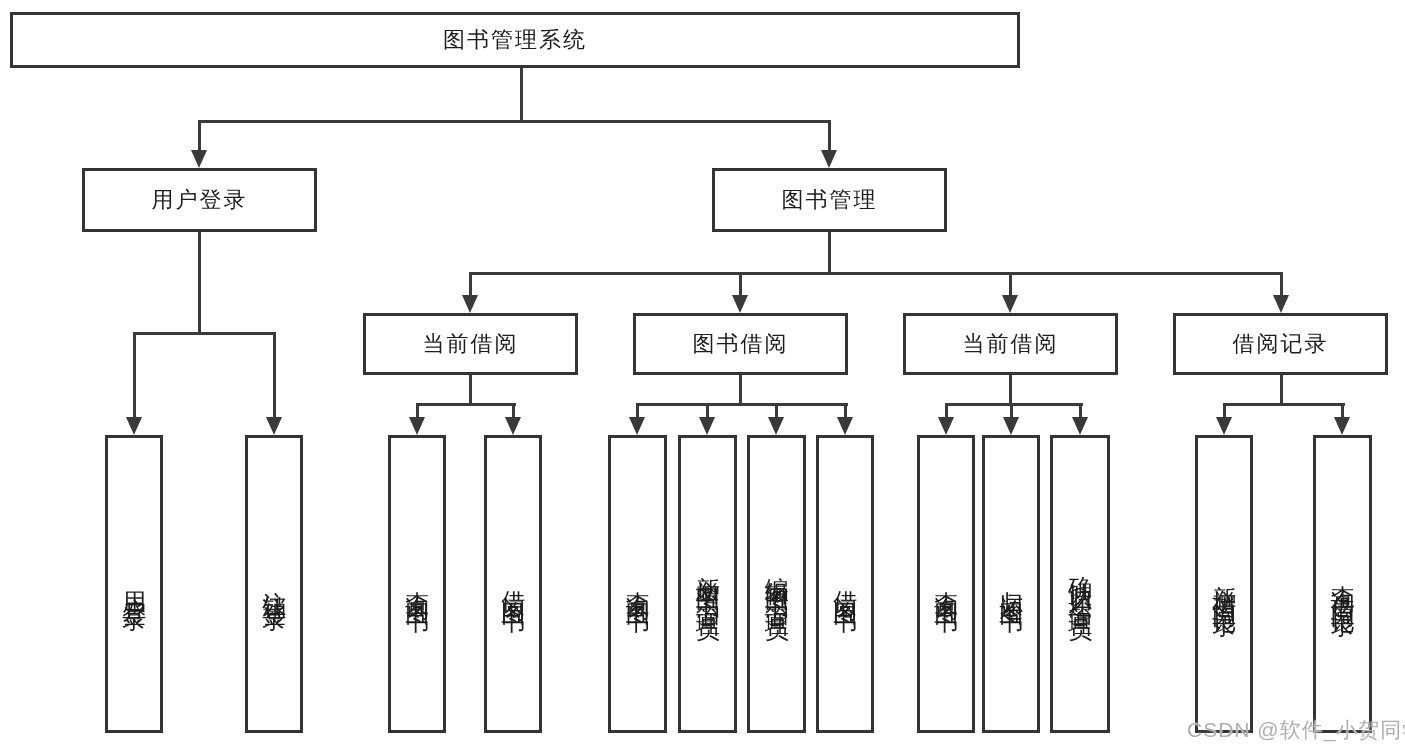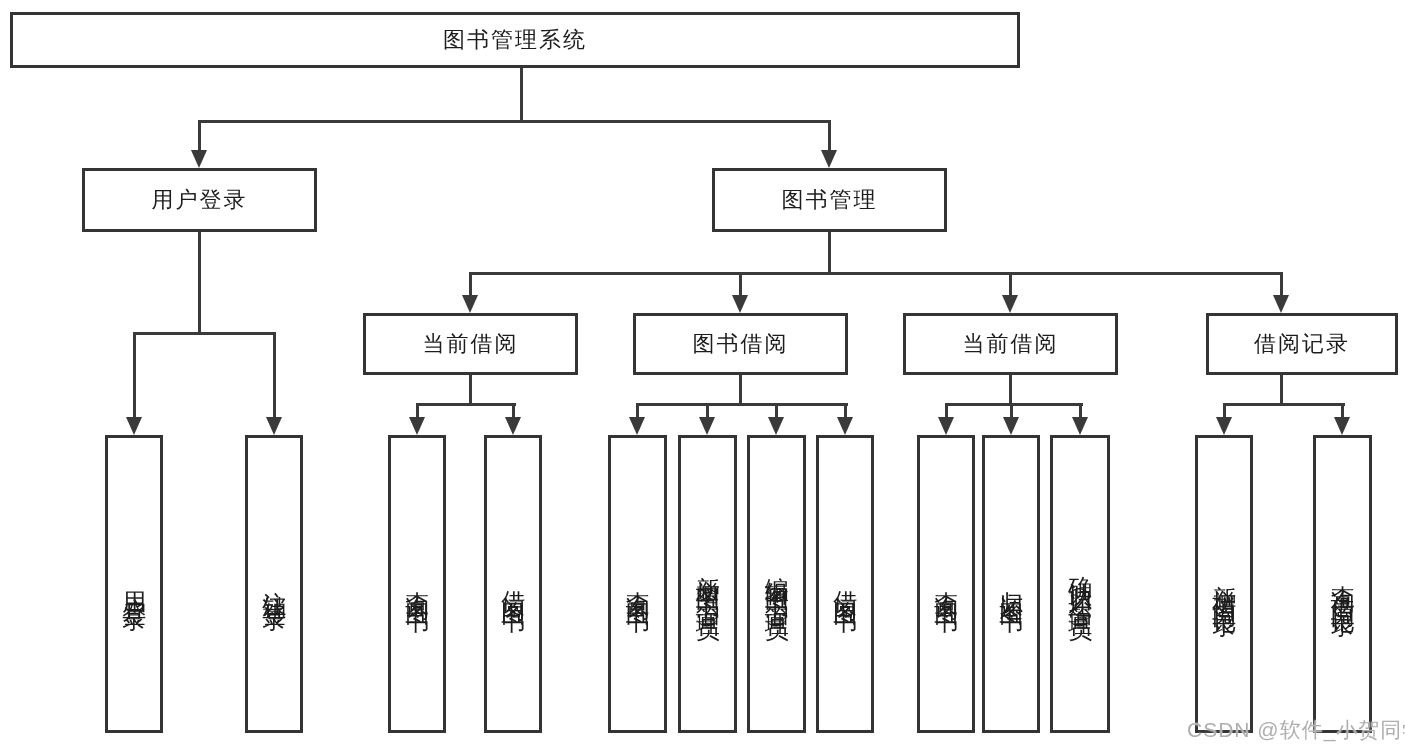--- a/index.html
+++ b/index.html
@@ -118,21 +118,21 @@
   </div>
 
   <div class="box h" style="left:10px; top:12px; width:1010px; height:56px;">图书管理系统</div>
 
   <div class="box h" style="left:82px; top:168px; width:235px; height:64px;">用户登录</div>
   <div class="box h" style="left:712px; top:168px; width:235px; height:64px;">图书管理</div>
 
   <div class="box h" style="left:363px; top:313px; width:215px; height:62px;">当前借阅</div>
   <div class="box h" style="left:633px; top:313px; width:215px; height:62px;">图书借阅</div>
   <div class="box h" style="left:903px; top:313px; width:215px; height:62px;">当前借阅</div>
-  <div class="box h" style="left:1173px; top:313px; width:192px; height:62px;margin-left:33px;">借阅记录</div>
+  <div class="box h" style="left:1173px; top:313px; width:215px; height:62px;">借阅记录</div>
 
   <div class="box v" style="left:105px; top:435px; width:58px; height:298px;">
     <span class="vtext">用户登录</span>
   </div>
   <div class="box v" style="left:245px; top:435px; width:58px; height:298px;">
     <span class="vtext">注销登录</span>
   </div>
 
   <div class="box v" style="left:388px; top:435px; width:58px; height:298px;">
     <span class="vtext">查询图书</span>

